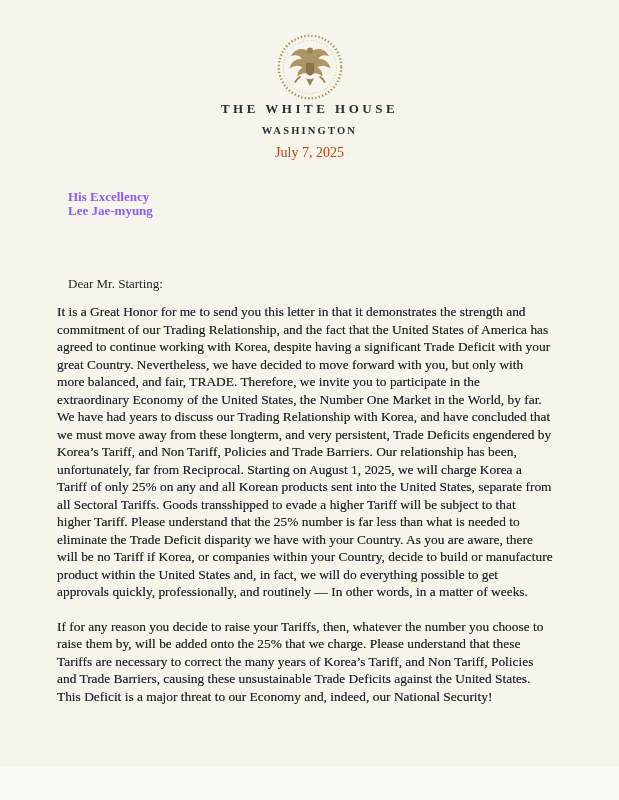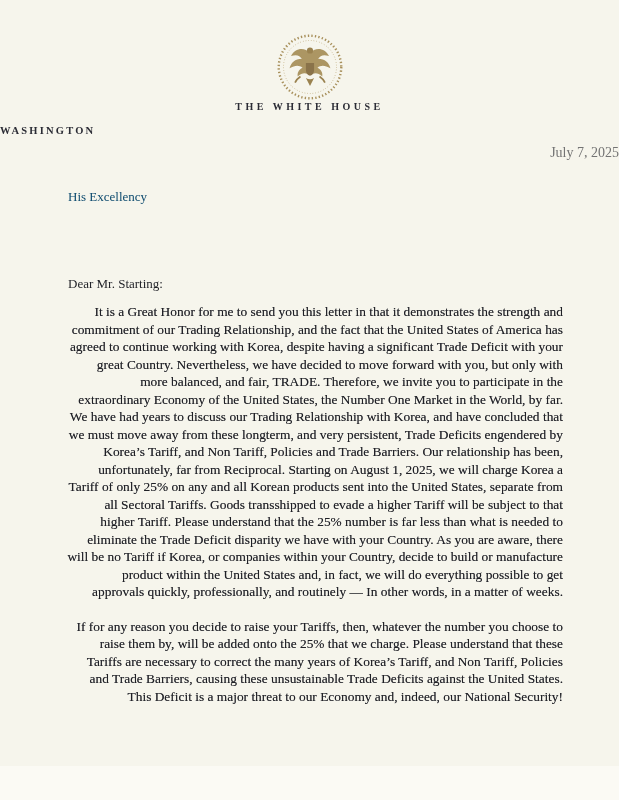--- a/index.html
+++ b/index.html
@@ -22,54 +22,54 @@
     background:#fbfaf4;
     pointer-events:none;
   }
   .seal {
     position:absolute; top:33px; left:0; right:0;
     display:flex; justify-content:center;
   }
   .letterhead-org {
     position:absolute; top:101px; left:0; right:0;
     text-align:center;
-    font-size:10px; font-weight:bold;
+    font-size:13px; font-weight:bold;
     letter-spacing:3.5px;
     color:#2b2c35;
   }
   .letterhead-city {
     position:absolute; top:125px; left:0; right:0;
-    text-align:left;
+    text-align:center;
     font-size:10.5px; font-weight:bold;
     letter-spacing:2.2px;
     color:#2b2c35;
   }
   .date-line {
     position:absolute; top:145px; left:0; right:0;
-    text-align:right;
+    text-align:center;
     font-size:14px;
-    color:#737373;
+    color:#c2410c;
   }
   .recipient {
     position:absolute; top:190px; left:68px;
     font-size:13px; line-height:14.2px;
-    color:#0c4a6e;
+    color:#8b5cf6;
+    font-weight:bold;
   }
   .salutation {
     position:absolute; top:276px; left:68px;
     font-size:13px;
     color:#1f2026;
   }
   .body-text {
-    position:absolute; top:303px; left:67px;
+    position:absolute; top:303px; left:57px;
     width:496px;
     font-size:13.4px; line-height:17.5px;
     color:#1f2026;
     text-shadow:0 0 0.35px rgba(30,30,40,0.55);
-    text-align:right;
   }
   .body-text p { margin:0 0 17px 0; }
 </style>
 </head>
 <body>
 
 <div class="page">
 
   <div class="seal">
     <svg width="68" height="68" viewBox="0 0 100 100" aria-hidden="true">
@@ -89,20 +89,21 @@
     </svg>
   </div>
 
   <div class="letterhead-org">THE WHITE HOUSE</div>
   <div class="letterhead-city">WASHINGTON</div>
 
   <div class="date-line">July 7, 2025</div>
 
   <div class="recipient">
     <div>His Excellency</div>
+    <div>Lee Jae-myung</div>
   </div>
 
   <div class="salutation">Dear Mr. Starting:</div>
 
   <div class="body-text">
     <p>It is a Great Honor for me to send you this letter in that it demonstrates the strength and commitment of our Trading Relationship, and the fact that the United States of America has agreed to continue working with Korea, despite having a significant Trade Deficit with your great Country. Nevertheless, we have decided to move forward with you, but only with more balanced, and fair, TRADE. Therefore, we invite you to participate in the extraordinary Economy of the United States, the Number One Market in the World, by far. We have had years to discuss our Trading Relationship with Korea, and have concluded that we must move away from these longterm, and very persistent, Trade Deficits engendered by Korea’s Tariff, and Non Tariff, Policies and Trade Barriers. Our relationship has been, unfortunately, far from Reciprocal. Starting on August 1, 2025, we will charge Korea a Tariff of only 25% on any and all Korean products sent into the United States, separate from all Sectoral Tariffs. Goods transshipped to evade a higher Tariff will be subject to that higher Tariff. Please understand that the 25% number is far less than what is needed to eliminate the Trade Deficit disparity we have with your Country. As you are aware, there will be no Tariff if Korea, or companies within your Country, decide to build or manufacture product within the United States and, in fact, we will do everything possible to get approvals quickly, professionally, and routinely — In other words, in a matter of weeks.</p>
     <p>If for any reason you decide to raise your Tariffs, then, whatever the number you choose to raise them by, will be added onto the 25% that we charge. Please understand that these Tariffs are necessary to correct the many years of Korea’s Tariff, and Non Tariff, Policies and Trade Barriers, causing these unsustainable Trade Deficits against the United States. This Deficit is a major threat to our Economy and, indeed, our National Security!</p>
   </div>
 
 </div>

